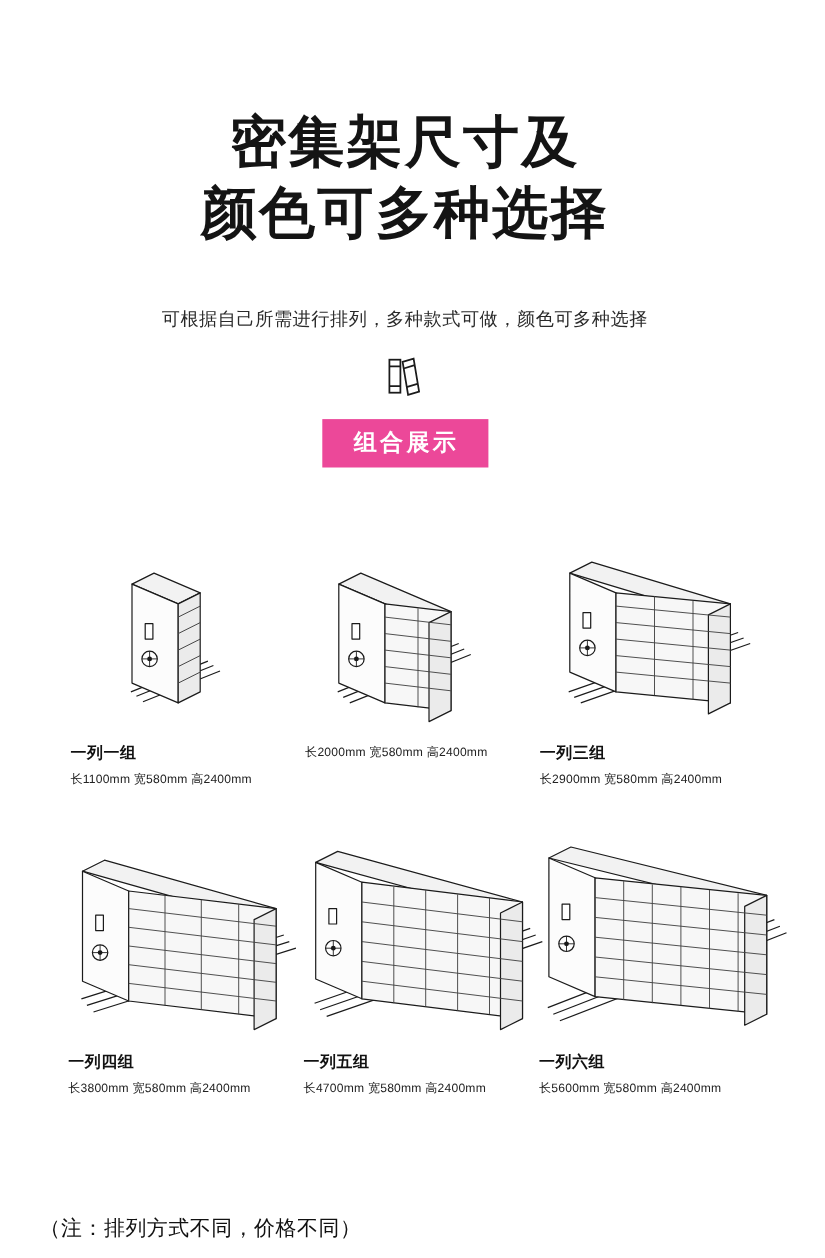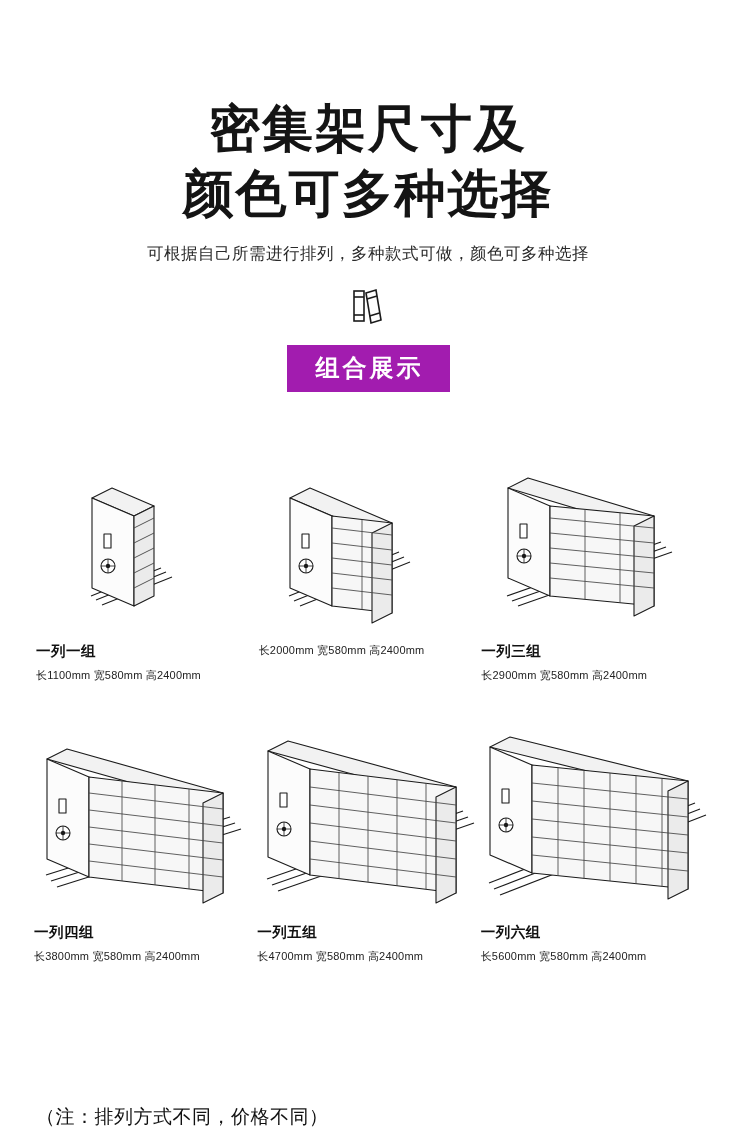--- a/index.html
+++ b/index.html
@@ -28,58 +28,59 @@
     text-align: center;
   }
   .title-line {
     font-size: 51px;
     font-weight: bold;
     letter-spacing: 2px;
     line-height: 1.28;
     color: #141414;
   }
   .subtitle {
-    margin-top: 16px;
+    margin-top: 52px;
     font-size: 16.5px;
     color: #2a2a2a;
     letter-spacing: 0.5px;
   }
 
   .book-icon {
     margin: 22px auto 0 auto;
     width: 40px;
     height: 38px;
     position: relative;
   }
   .book-icon svg { display: block; }
 
   .badge-wrap {
     margin-top: 20px;
     display: flex;
     justify-content: center;
   }
   .badge {
-    background: #a21caf;
+    background: #ec4899;
     color: #ffffff;
-    font-size: 24px;
+    font-size: 21px;
     font-weight: bold;
     letter-spacing: 3px;
     padding: 11px 26px 12px 29px;
     display: inline-block;
     line-height: 1;
   }
 
   
   .grid {
     margin-top: 44px;
     padding: 0 36px;
     display: grid;
     grid-template-columns: repeat(3, 1fr);
     grid-row-gap: 10px;
     grid-column-gap: 4px;
+    margin-left: 28px;
   }
   .cell {
     position: relative;
   }
   .figure {
     height: 200px;
     position: relative;
   }
   .figure svg {
     display: block;

